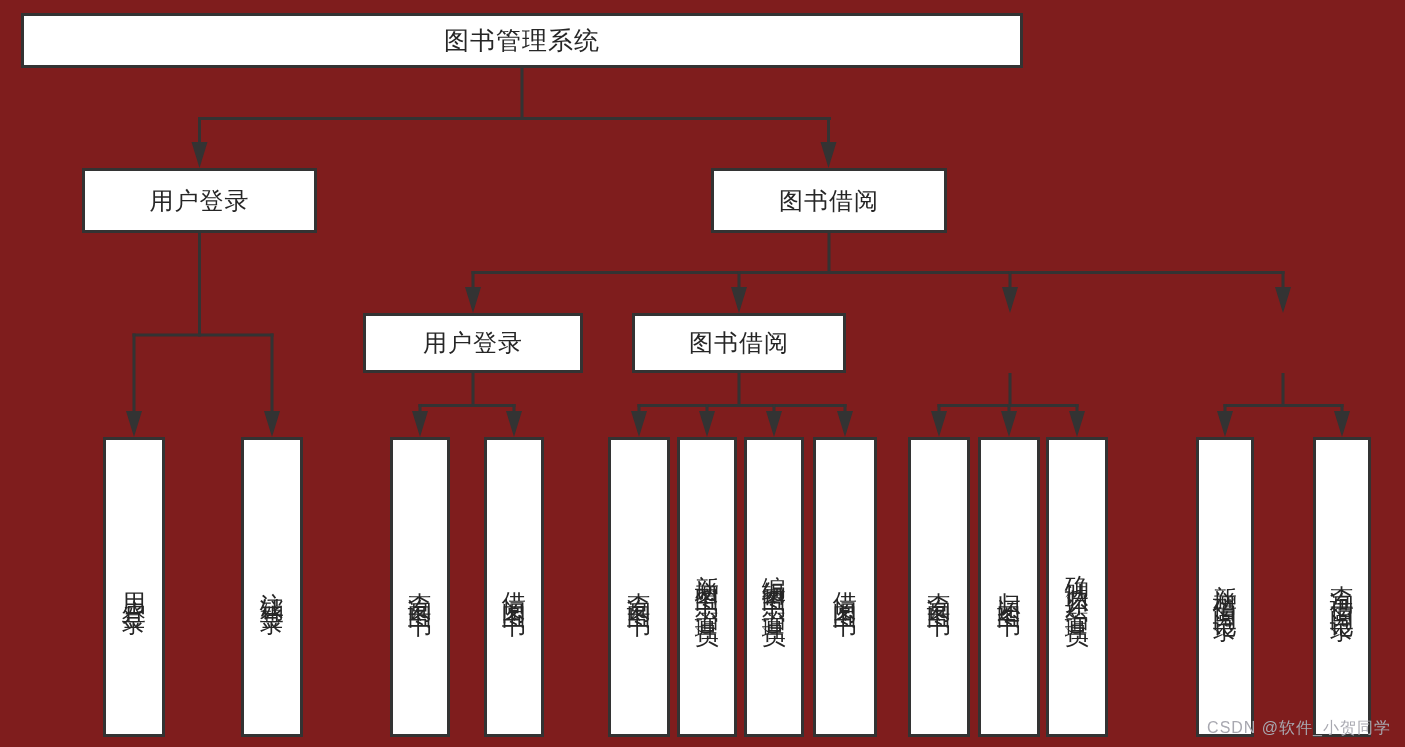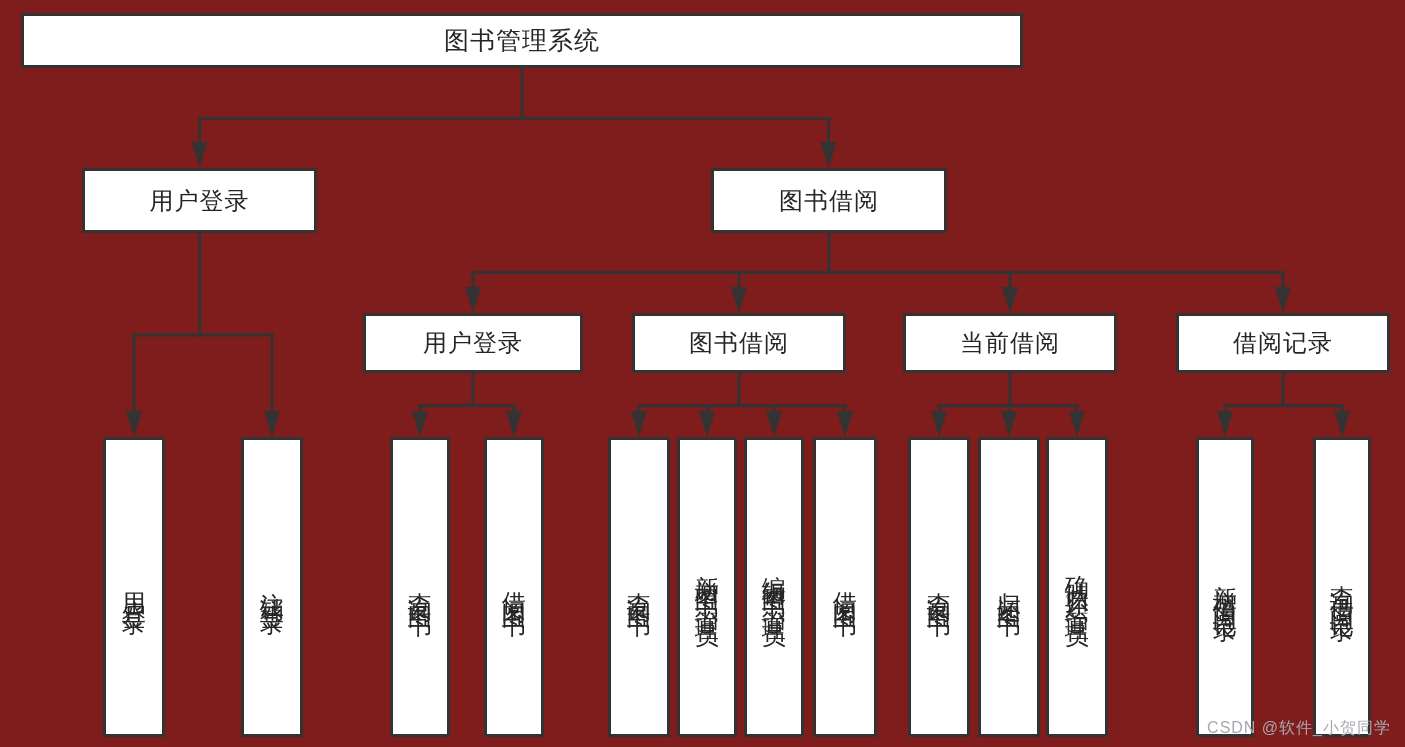--- a/index.html
+++ b/index.html
@@ -137,26 +137,20 @@
   <div class="box" style="left:711px;top:168px;width:236px;height:65px;">
     <span class="hlabel">图书借阅</span>
   </div>
 
   <div class="box" style="left:363px;top:313px;width:220px;height:60px;">
     <span class="hlabel">用户登录</span>
   </div>
   <div class="box" style="left:632px;top:313px;width:214px;height:60px;">
     <span class="hlabel">图书借阅</span>
   </div>
-  <div class="box" style="left:903px;top:313px;width:214px;height:60px;">
-    <span class="hlabel">当前借阅</span>
-  </div>
-  <div class="box" style="left:1176px;top:313px;width:214px;height:60px;">
-    <span class="hlabel">借阅记录</span>
-  </div>
 
   <div class="box vbox" style="left:103px;top:437px;width:62px;height:300px;">
     <span class="vlabel">用户登录</span>
   </div>
   <div class="box vbox" style="left:241px;top:437px;width:62px;height:300px;">
     <span class="vlabel">注销登录</span>
   </div>
 
   <div class="box vbox" style="left:390px;top:437px;width:60px;height:300px;">
     <span class="vlabel">查询图书</span>

